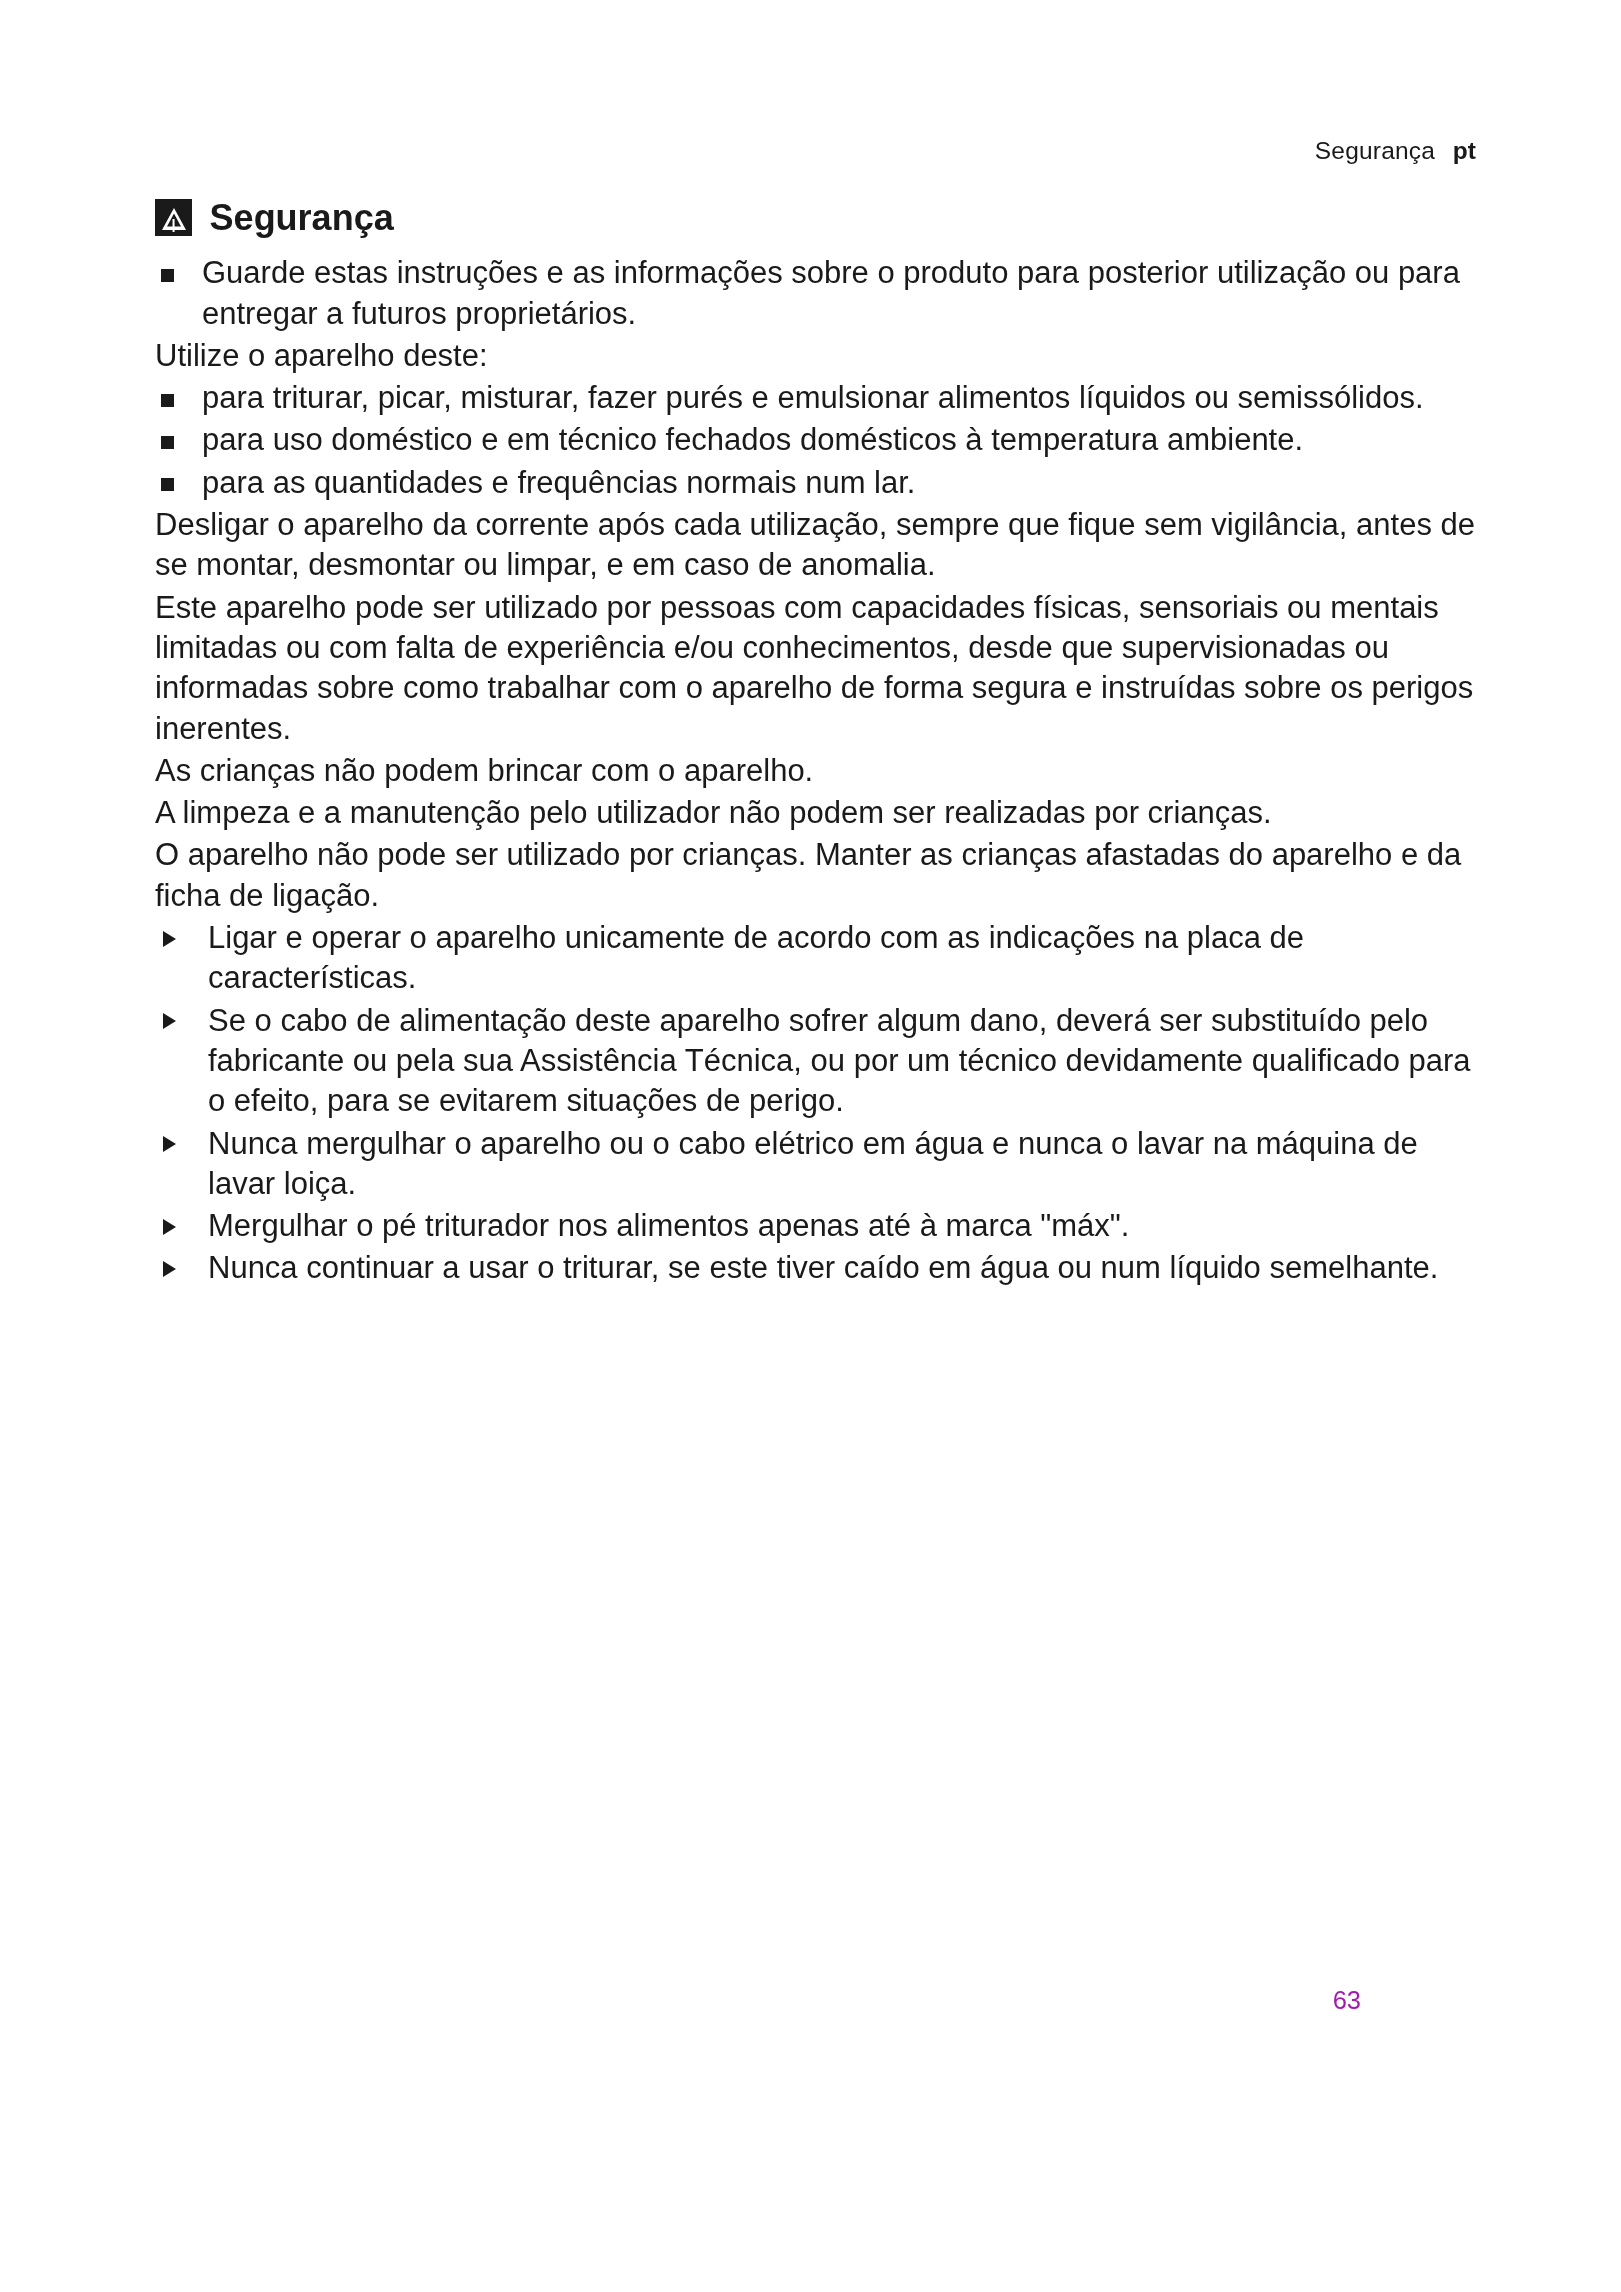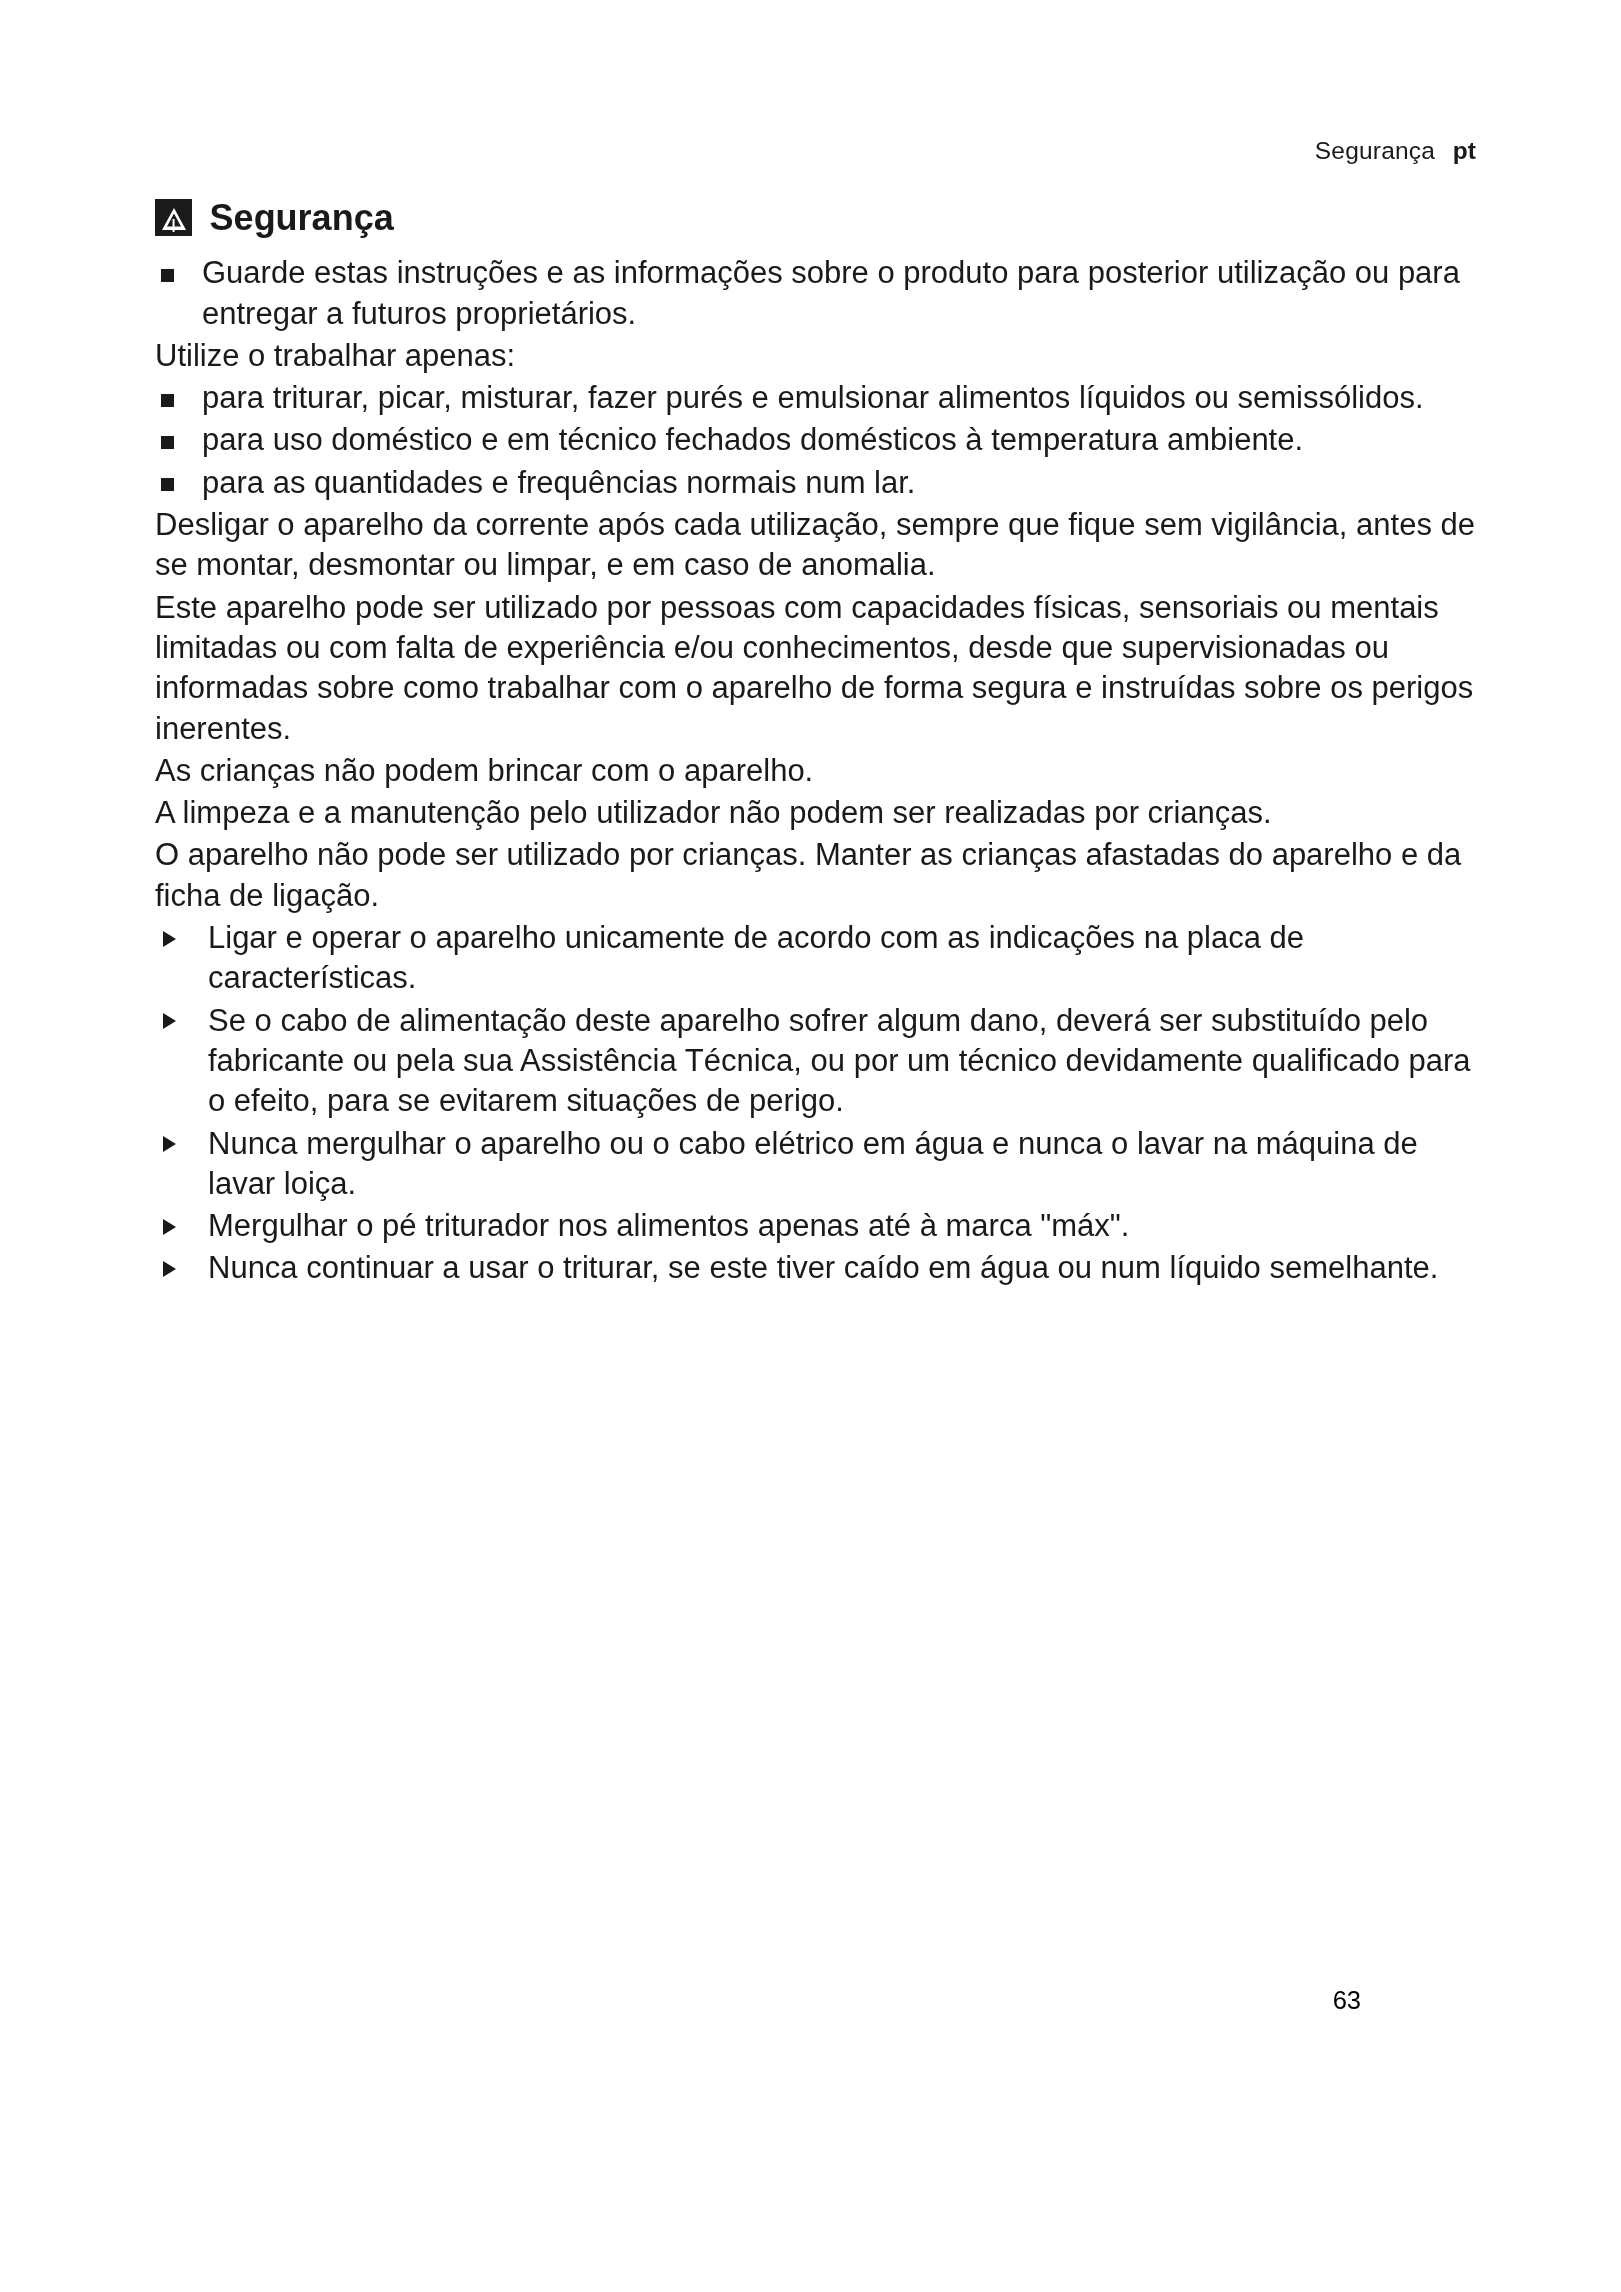--- a/index.html
+++ b/index.html
@@ -151,21 +151,21 @@
     border-left: 13.7px solid #1a1a1a;
   }
 
   .blk { margin-bottom: 2px; }
 
   .page-number {
     position: absolute;
     right: 135px;
     top: 1986px;
     font-size: 25.5px;
-    color: #000000;
+    color: #a21caf;
   }
 </style>
 </head>
 <body>
 
 <div class="page">
   <div class="content">
 
     <div class="running-head">
       <span class="rh-title">Segurança</span><span class="rh-lang">pt</span>
@@ -178,21 +178,21 @@
         <span class="bang"></span>
         <span class="bang-dot"></span>
       </span>
       <span class="chapter-title">Segurança</span>
     </div>
 
     <ul class="sq blk">
       <li><span class="mk"></span><span>Guarde estas instruções e as informações sobre o produto para posterior utilização ou para entregar a futuros proprietários.</span></li>
     </ul>
 
-    <p class="para">Utilize o trabalhar apenas:</p>
+    <p class="para">Utilize o aparelho deste:</p>
 
     <ul class="sq blk">
       <li><span class="mk"></span></li>
       <li><span class="mk"></span><span>para triturar, picar, misturar, fazer purés e emulsionar alimentos líquidos ou semissólidos.</span></li>
       <li><span class="mk"></span><span>para uso doméstico e em técnico fechados domésticos à temperatura ambiente.</span></li>
       <li><span class="mk"></span><span>para as quantidades e frequências normais num lar.</span></li>
     </ul>
 
     <p class="para">Desligar o aparelho da corrente após cada utilização, sempre que fique sem vigilância, antes de se montar, desmontar ou limpar, e em caso de anomalia.</p>
     <p class="para">Este aparelho pode ser utilizado por pessoas com capacidades físicas, sensoriais ou mentais limitadas ou com falta de experiência e/ou conhecimentos, desde que supervisionadas ou informadas sobre como trabalhar com o aparelho de forma segura e instruídas sobre os perigos inerentes.</p>

